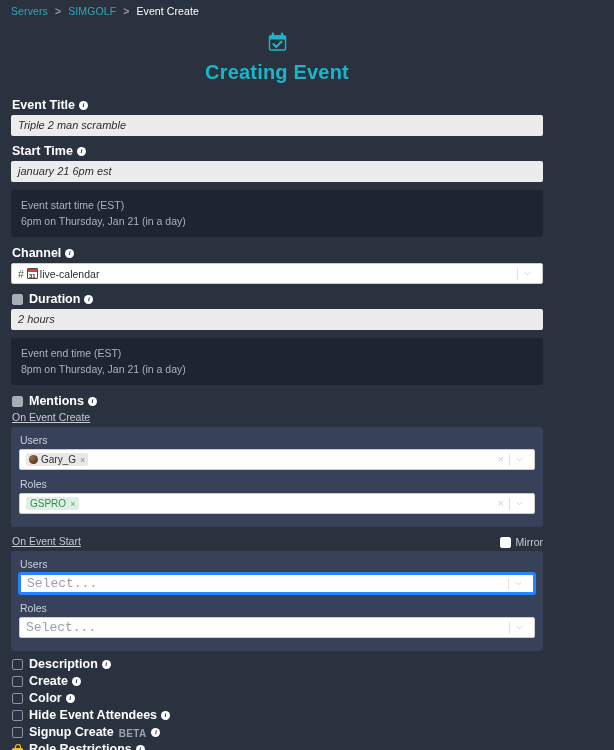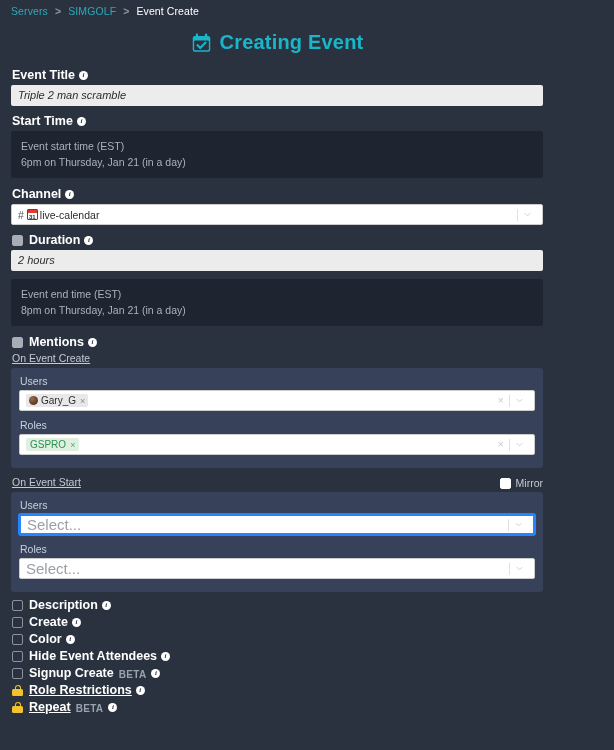--- a/index.html
+++ b/index.html
@@ -24,20 +24,21 @@
   }
   .breadcrumb .crumb-link { color: #2aa9b8; }
   .breadcrumb .crumb-sep { color: #8f98a6; margin: 0 4px; font-weight: bold; }
   .breadcrumb .crumb-current { color: #ffffff; }
 
   
   .header {
     display: flex; align-items: center; justify-content: center;
     gap: 8px;
     padding: 10px 0 14px 0;
+    flex-direction: column;
   }
   .header-title { color: #19b6c9; font-size: 20px; font-weight: bold; letter-spacing: .2px; }
   .cal-check { width: 21px; height: 22px; display: block; }
 
   
   .field-label {
     color: #ffffff; font-size: 12.5px; font-weight: bold;
     margin: 0 0 3px 1px; display: flex; align-items: center; gap: 4px;
   }
   .info-dot {
@@ -68,21 +69,21 @@
   .select-box {
     width: 100%; min-height: 21px;
     background: #ffffff; border: 1px solid #ccc; border-radius: 2px;
     display: flex; align-items: center;
     padding: 0 0 0 6px;
     margin-bottom: 8px;
     position: relative;
   }
   .select-box.focused { border: 2px solid #2684ff; box-shadow: 0 0 0 1px #2684ff; }
   .select-value { font-size: 10.5px; color: #2d2d2d; display: flex; align-items: center; gap: 1px; flex: 1; }
-  .select-placeholder { font-size: 15px; color: #9aa0a8; flex: 1; }
+  .select-placeholder { font-size: 13px; color: #9aa0a8; flex: 1; font-family: Liberation Mono, monospace; }
   .select-indicators {
     margin-left: auto; display: flex; align-items: center;
     height: 100%; padding-right: 5px; gap: 0;
   }
   .ind-clear { color: #ccc; font-size: 11px; padding: 0 5px; line-height: 1; }
   .ind-sep { width: 1px; height: 12px; background: #e0e0e0; }
   .ind-arrow { padding: 0 5px; display: flex; align-items: center; }
   .chev { width: 9px; height: 9px; }
 
   .hash { color: #555; font-size: 10.5px; margin-right: 2px; }
@@ -188,20 +189,21 @@
   <div class="field-label">
     <span>Event Title</span>
     <span class="info-dot">i</span>
   </div>
   <div class="text-input">Triple 2 man scramble</div>
 
   <div class="field-label">
     <span>Start Time</span>
     <span class="info-dot">i</span>
   </div>
+  <div class="text-input">january 21 6pm est</div>
   <div class="info-panel">
     <div class="line1">Event start time (EST)</div>
     <div class="line2">6pm on Thursday, Jan 21 (in a day)</div>
   </div>
 
   <div class="field-label">
     <span>Channel</span>
     <span class="info-dot">i</span>
   </div>
   <div class="select-box">

